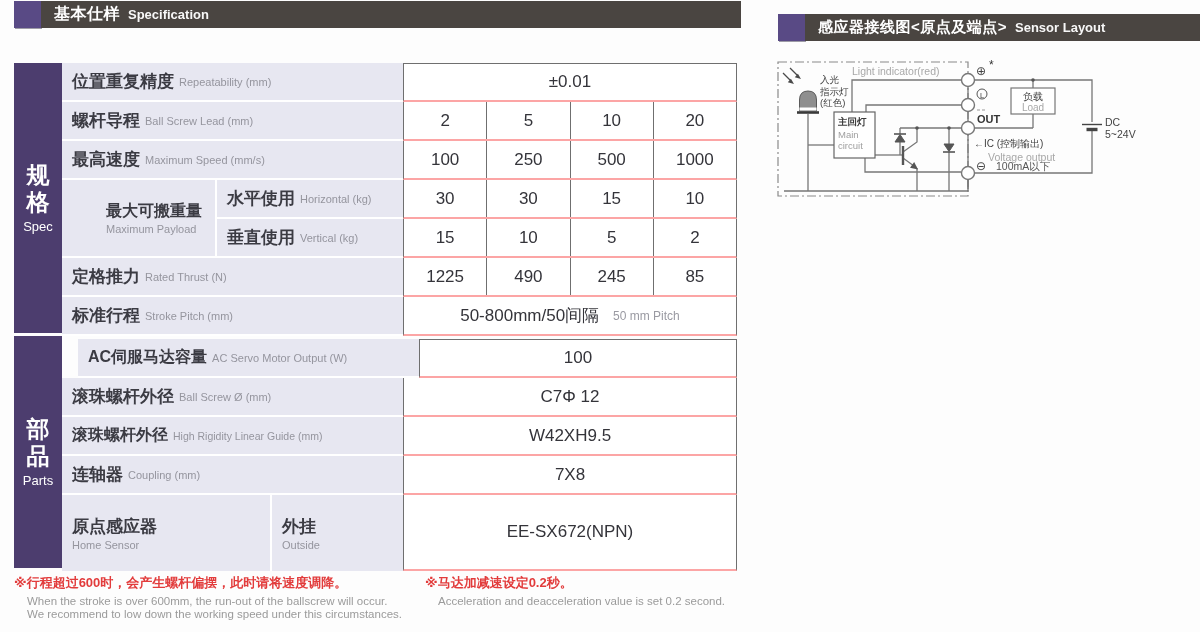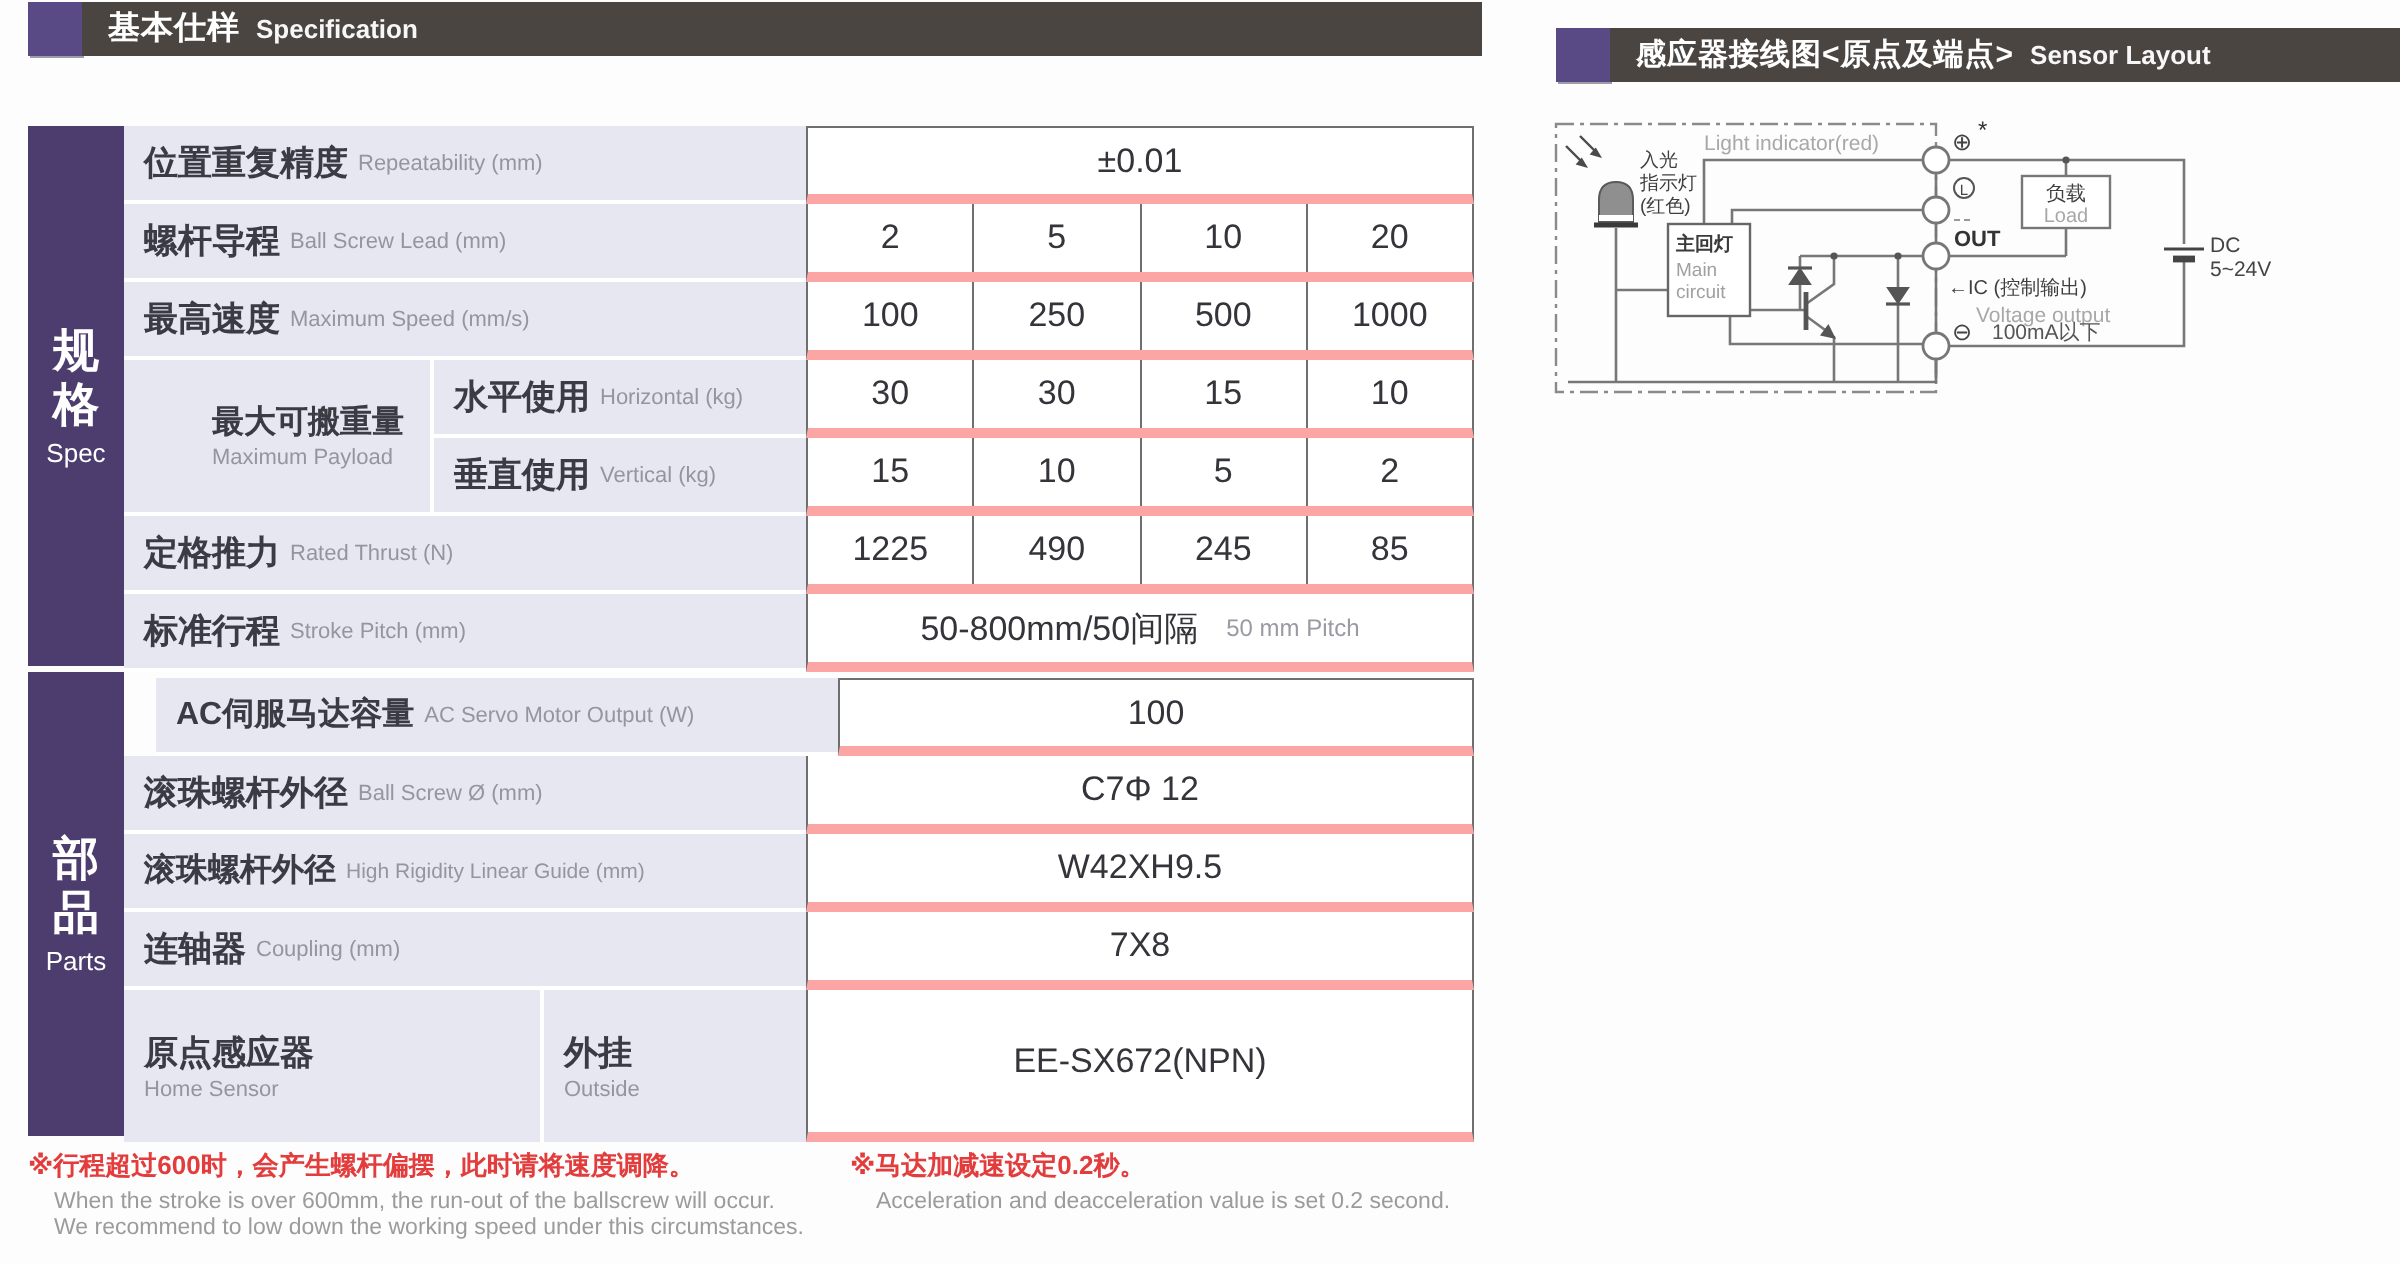--- a/index.html
+++ b/index.html
@@ -26,21 +26,21 @@
   .trow { display:flex; height:39px; }
   .trow.tall { height:78px; }
   .trow.last { height:76px; }
   .lbl { background:#e7e7f1; border-bottom:2px solid #fff; display:flex; align-items:center; padding-left:10px; width:341px; overflow:hidden; white-space:nowrap; }
   .lbl.stacked { flex-direction:column; align-items:flex-start; justify-content:center; }
   .zh { font-size:17px; font-weight:bold; color:#3b3b43;text-align:right; }
   .en { font-size:11px; color:#95959e; margin-left:5px; }
   .stacked .en { margin-left:0; margin-top:1px; }
   .gap-l { border-left:2px solid #fff; }
 
-  .vals { flex:1; display:flex; background:#fff; border-left:1px solid #6f6f6f; border-right:1px solid #6f6f6f; border-bottom:5px solid #fca5a5; }
+  .vals { flex:1; display:flex; background:#fff; border-left:1px solid #6f6f6f; border-right:1px solid #6f6f6f; border-bottom:2px solid #fca5a5; }
   .btop .vals, .btop.vals { border-top:1px solid #6f6f6f; }
   .vcell { flex:1; display:flex; align-items:center; justify-content:center; font-size:17px; color:#34343a; border-left:1px solid #6f6f6f; }
   .vcell:first-child { border-left:none; }
   .vspan { flex:1; display:flex; align-items:center; justify-content:center; font-size:17px; color:#34343a; }
   .vnote { font-size:12px; color:#9a9aa2; margin-left:14px; }
 
   .subcol { flex:1; display:flex; flex-direction:column; }
   .subrow { display:flex; height:39px; }
   .subrow .lbl { width:188px; }
 

